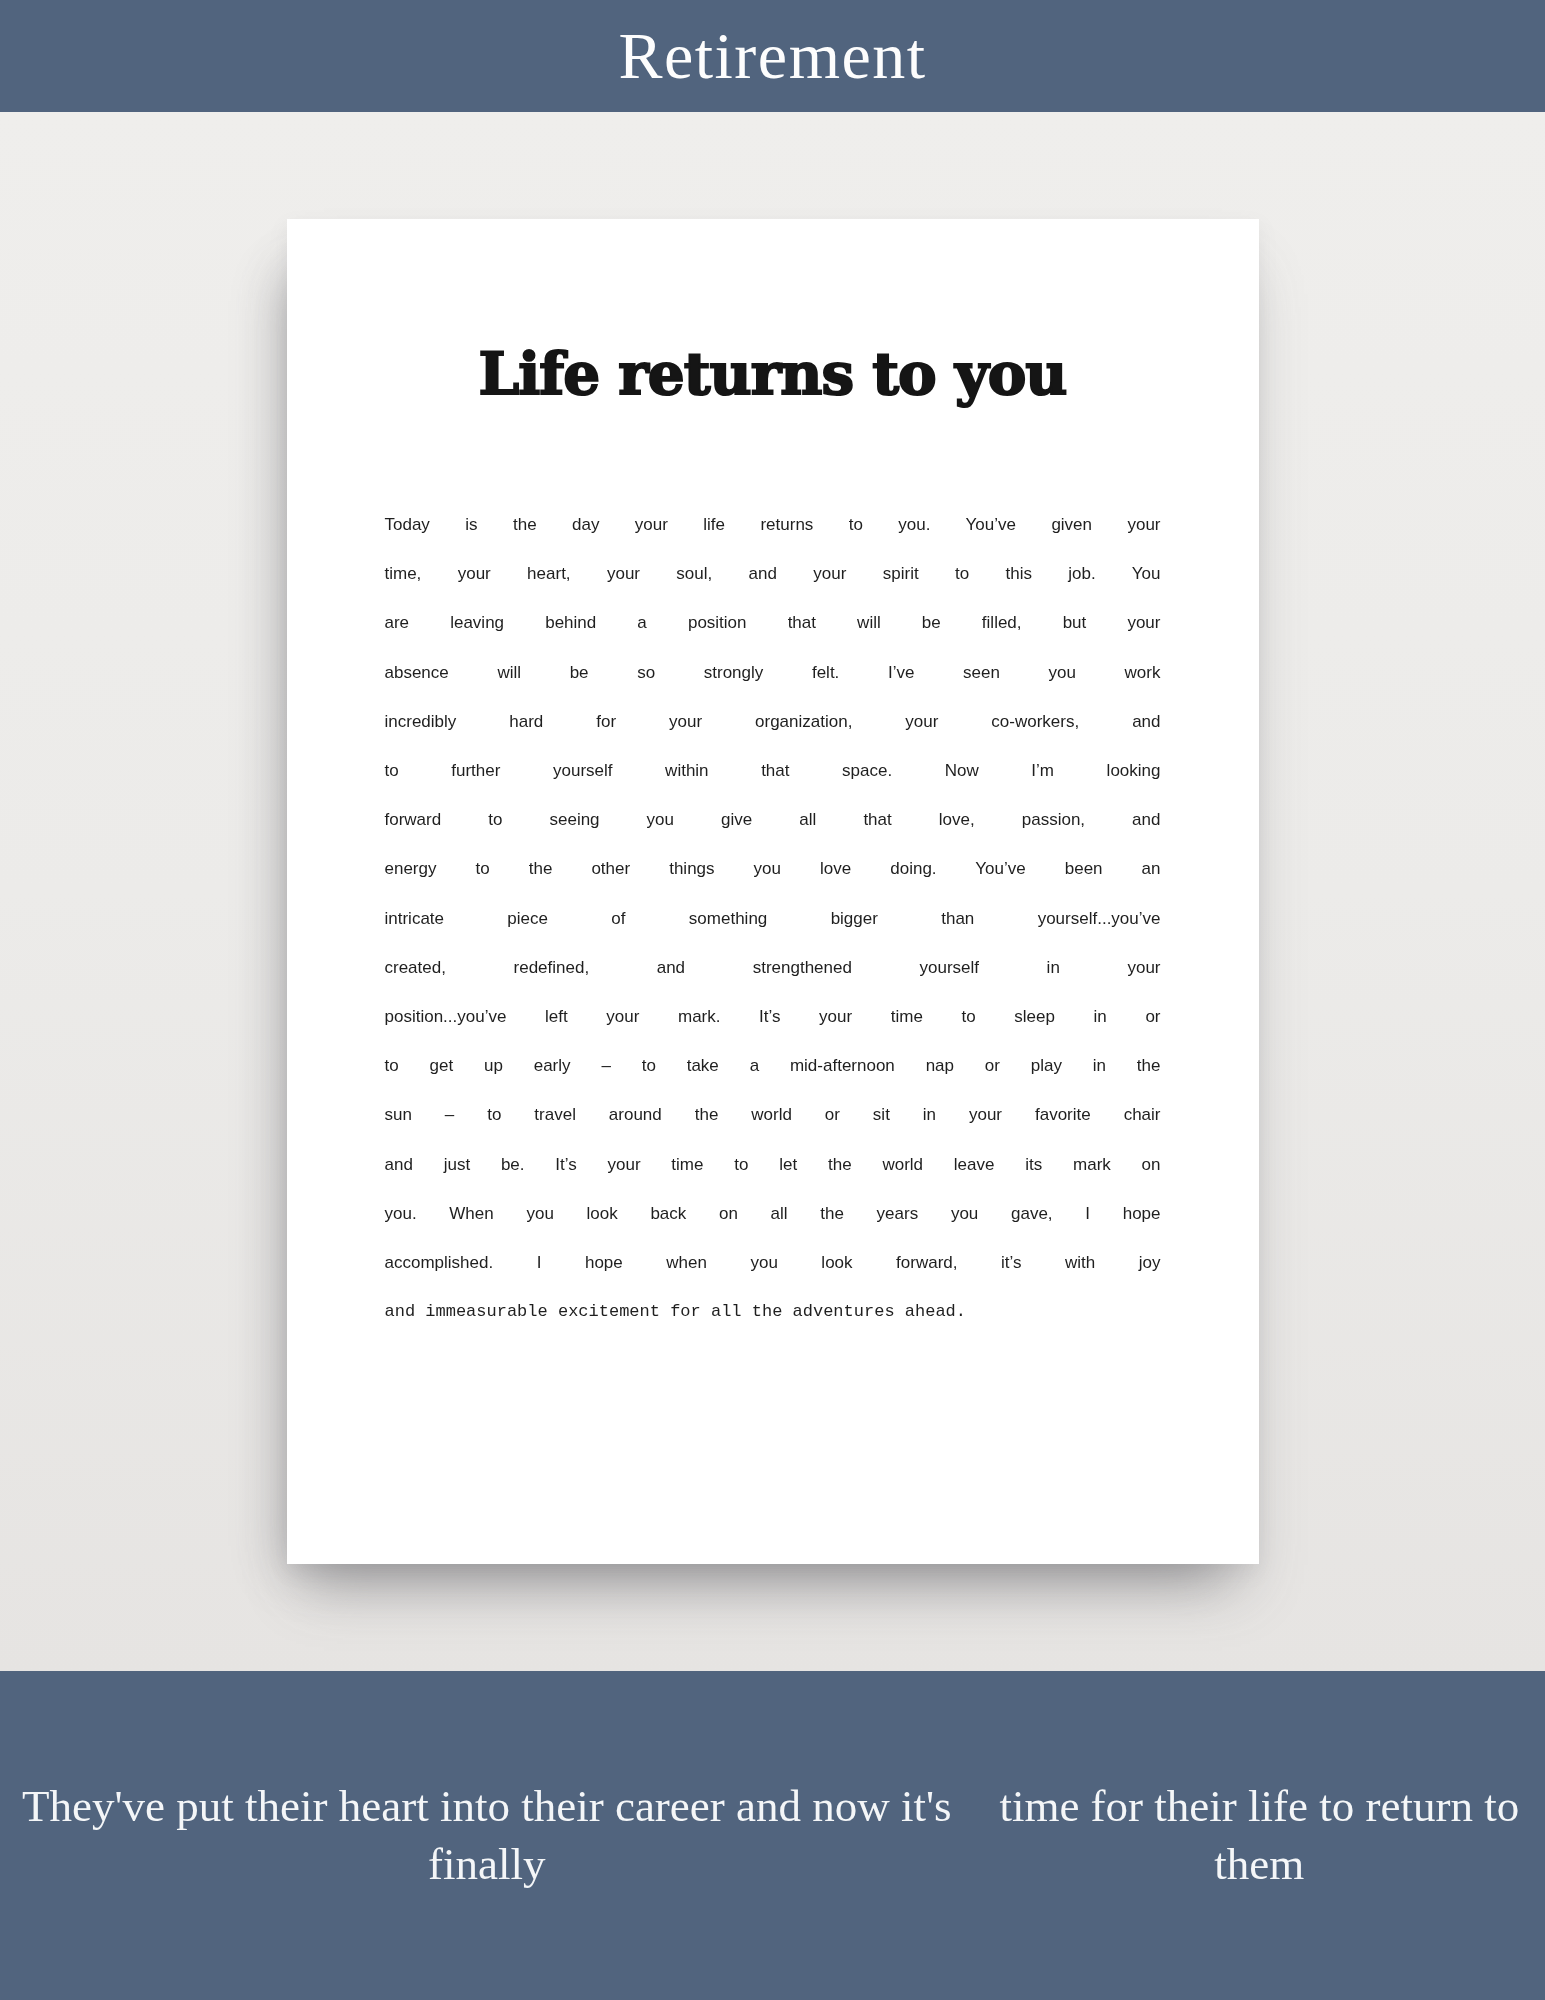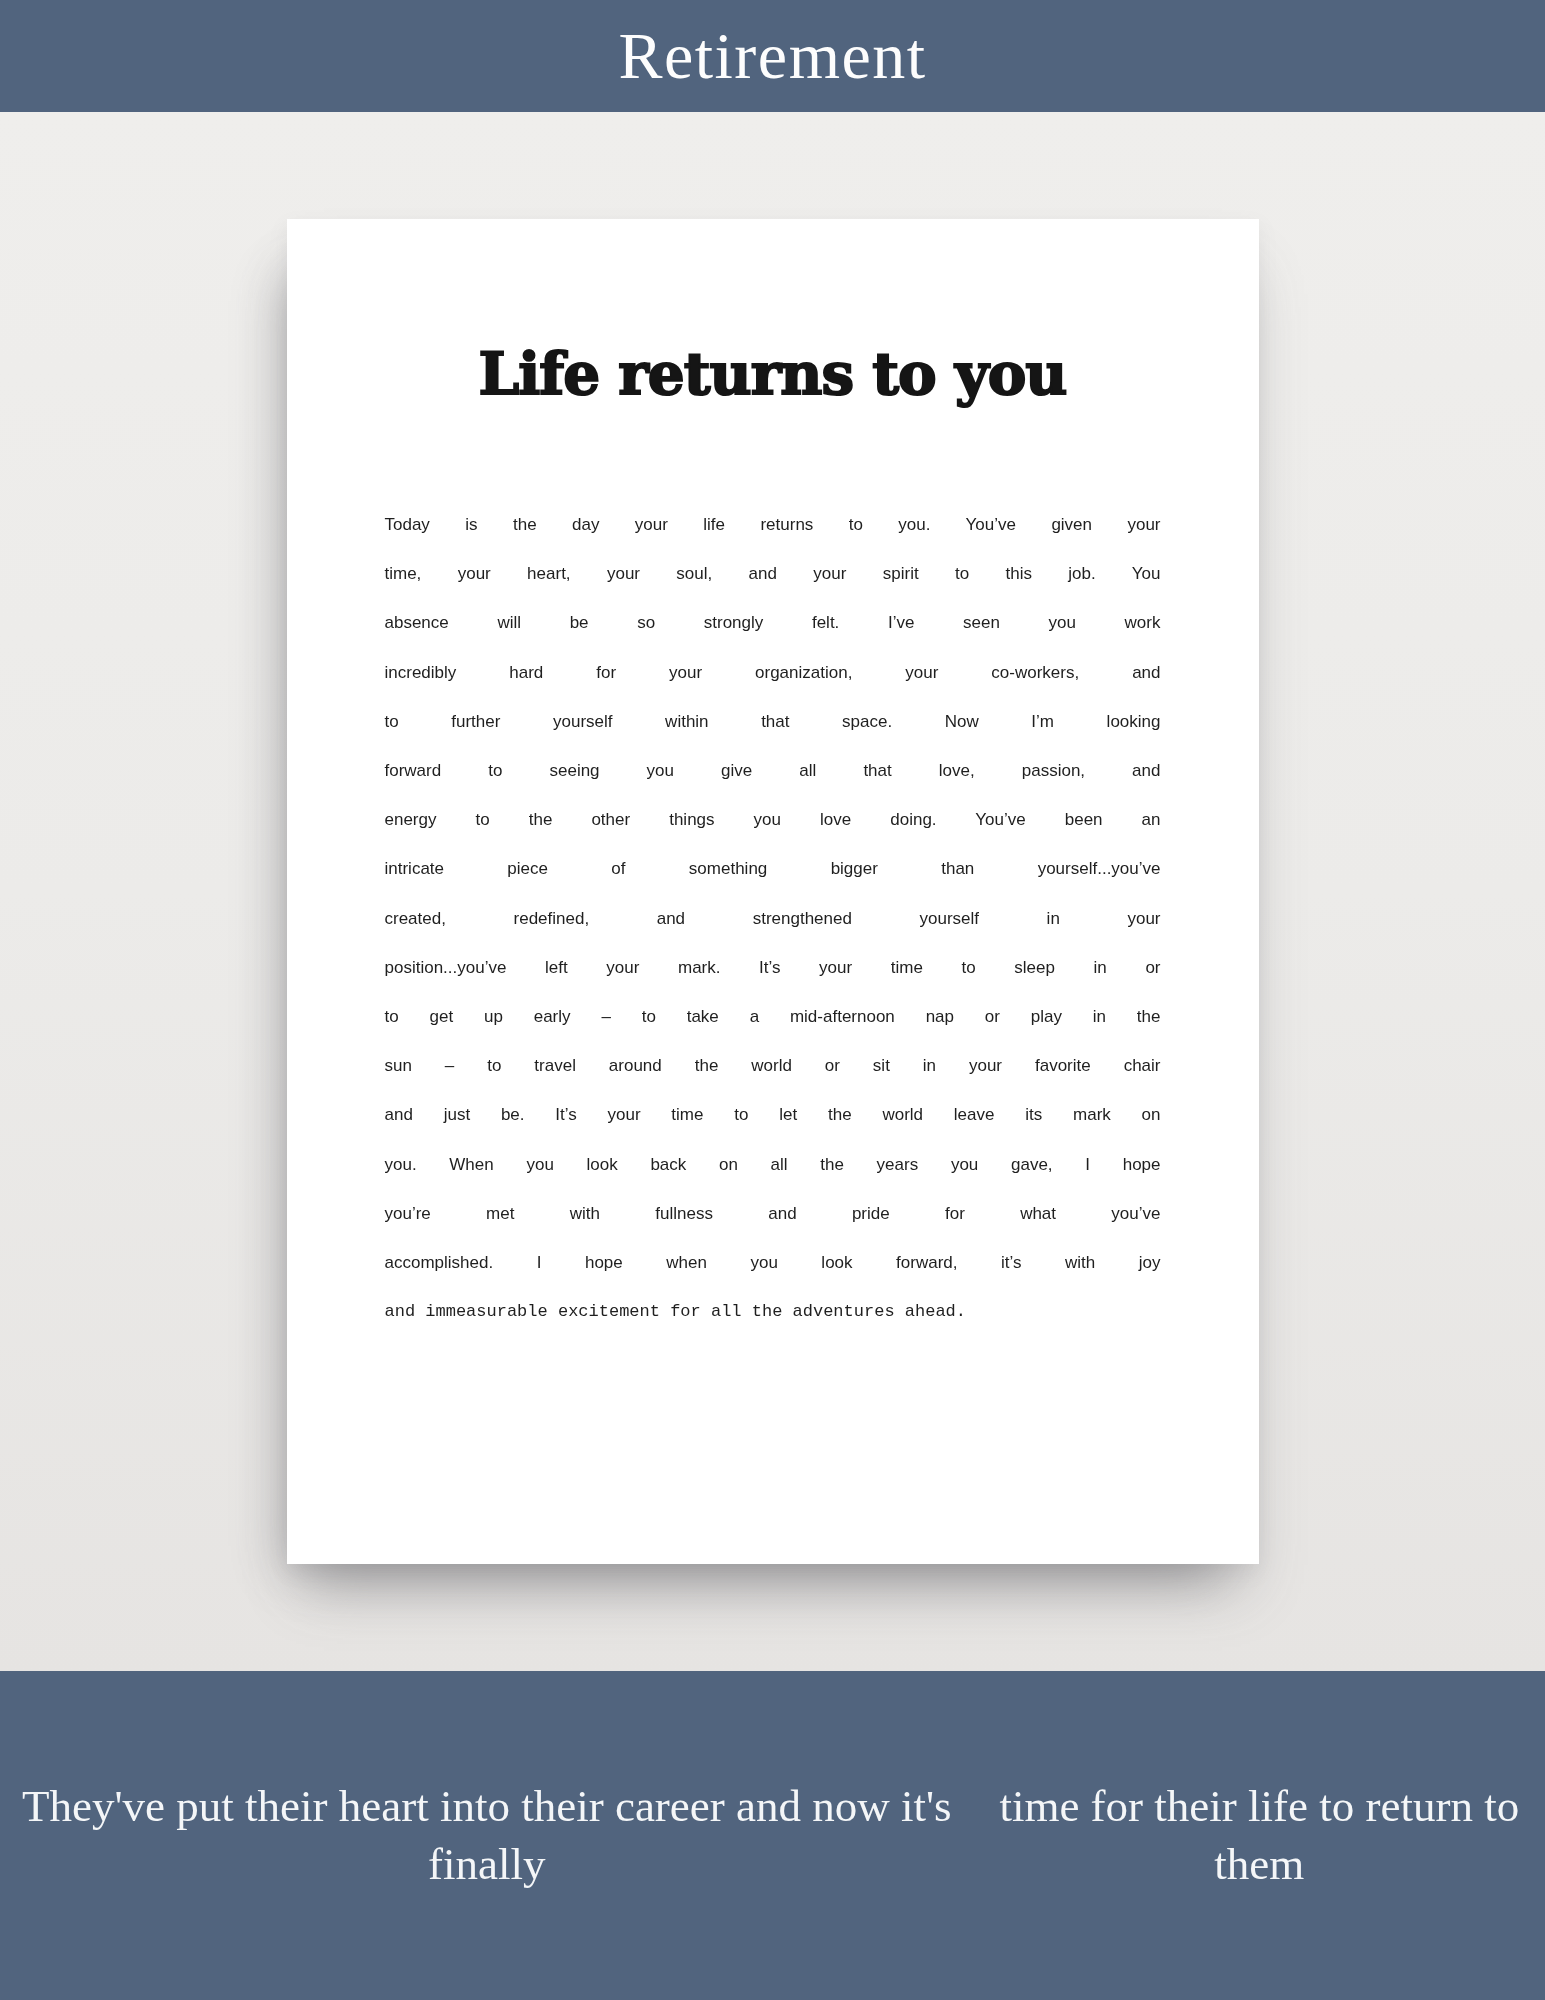--- a/index.html
+++ b/index.html
@@ -104,33 +104,33 @@
   <div class="banner-top">
     <div class="banner-title">Retirement</div>
   </div>
 
   <div class="stage">
     <div class="poster-card">
       <div class="poster-heading">Life returns to you</div>
       <div class="poster-body">
         <div class="body-line">Today is the day your life returns to you. You’ve given your</div>
         <div class="body-line">time, your heart, your soul, and your spirit to this job. You</div>
+        <div class="body-line">are leaving behind a position that will be filled, but your</div>
         <div class="body-line">absence will be so strongly felt. I’ve seen you work</div>
         <div class="body-line">incredibly hard for your organization, your co-workers, and</div>
         <div class="body-line">to further yourself within that space. Now I’m looking</div>
         <div class="body-line">forward to seeing you give all that love, passion, and</div>
         <div class="body-line">energy to the other things you love doing. You’ve been an</div>
         <div class="body-line">intricate piece of something bigger than yourself...you’ve</div>
         <div class="body-line">created, redefined, and strengthened yourself in your</div>
         <div class="body-line">position...you’ve left your mark. It’s your time to sleep in or</div>
         <div class="body-line">to get up early – to take a mid-afternoon nap or play in the</div>
         <div class="body-line">sun – to travel around the world or sit in your favorite chair</div>
         <div class="body-line">and just be. It’s your time to let the world leave its mark on</div>
         <div class="body-line">you. When you look back on all the years you gave, I hope</div>
-        <div class="body-line">you’re met with fullness and pride for what you’ve</div>
         <div class="body-line">accomplished. I hope when you look forward, it’s with joy</div>
         <div class="body-line last">and immeasurable excitement for all the adventures ahead.</div>
       </div>
     </div>
   </div>
 
   <div class="banner-bottom">
     <div class="caption-line">They've put their heart into their career and now it's finally</div>
     <div class="caption-line">time for their life to return to them</div>
   </div>

